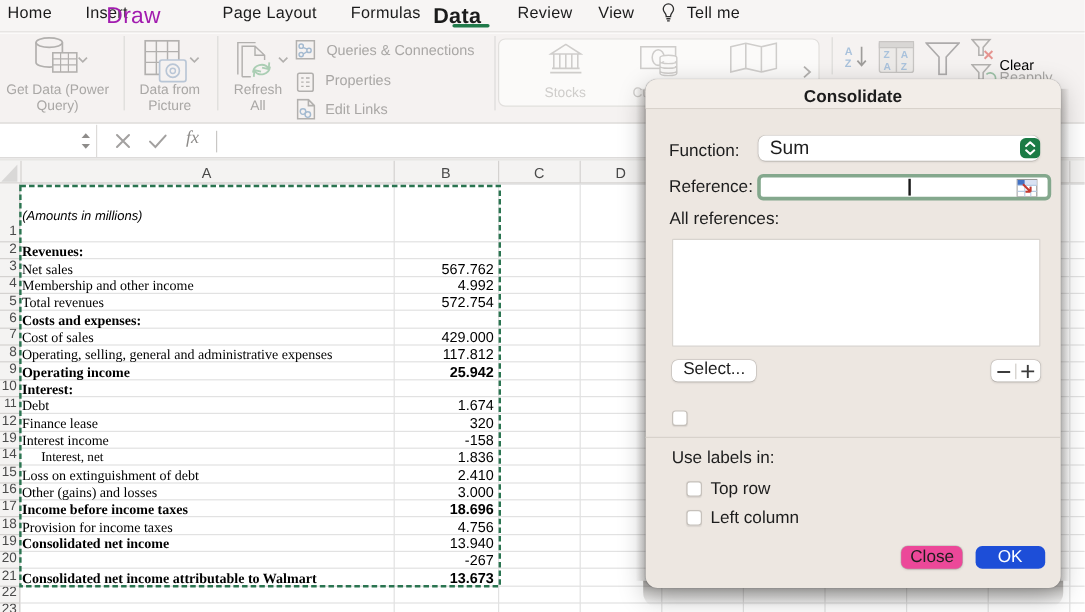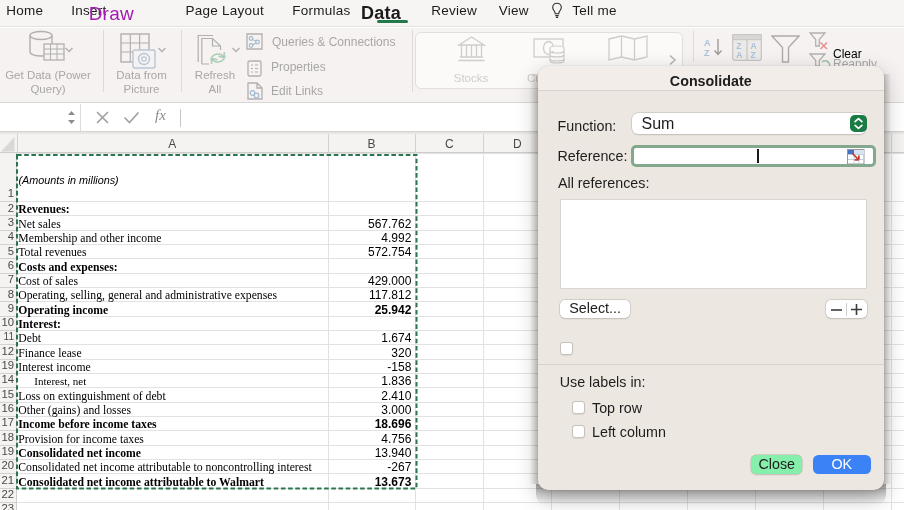--- a/index.html
+++ b/index.html
@@ -265,21 +265,20 @@
 <div class="abs" style="left:18.3px;top:389.6px;font-family:'Liberation Serif',serif;font-size:11.7px;color:#000;white-space:nowrap;">Loss on extinguishment of debt</div>
 <div class="abs" style="left:327.8px;top:388.7px;width:83.59999999999997px;text-align:right;font-size:12px;color:#000;">2.410</div>
 <div class="abs" style="left:18.3px;top:403.9px;font-family:'Liberation Serif',serif;font-size:11.7px;color:#000;white-space:nowrap;">Other (gains) and losses</div>
 <div class="abs" style="left:327.8px;top:403.0px;width:83.59999999999997px;text-align:right;font-size:12px;color:#000;">3.000</div>
 <div class="abs" style="left:18.3px;top:418.2px;font-family:'Liberation Serif',serif;font-size:11.7px;font-weight:bold;color:#000;white-space:nowrap;">Income before income taxes</div>
 <div class="abs" style="left:327.8px;top:417.3px;width:83.59999999999997px;text-align:right;font-size:12px;font-weight:bold;color:#000;">18.696</div>
 <div class="abs" style="left:18.3px;top:432.6px;font-family:'Liberation Serif',serif;font-size:11.7px;color:#000;white-space:nowrap;">Provision for income taxes</div>
 <div class="abs" style="left:327.8px;top:431.7px;width:83.59999999999997px;text-align:right;font-size:12px;color:#000;">4.756</div>
 <div class="abs" style="left:18.3px;top:446.9px;font-family:'Liberation Serif',serif;font-size:11.7px;font-weight:bold;color:#000;white-space:nowrap;">Consolidated net income</div>
 <div class="abs" style="left:327.8px;top:446.0px;width:83.59999999999997px;text-align:right;font-size:12px;color:#000;">13.940</div>
-<div class="abs" style="left:18.3px;top:461.2px;font-family:'Liberation Serif',serif;font-size:11.7px;color:#000;white-space:nowrap;">Consolidated net income attributable to noncontrolling interest</div>
 <div class="abs" style="left:327.8px;top:460.3px;width:83.59999999999997px;text-align:right;font-size:12px;color:#000;">-267</div>
 <div class="abs" style="left:18.3px;top:475.6px;font-family:'Liberation Serif',serif;font-size:11.7px;font-weight:bold;color:#000;white-space:nowrap;">Consolidated net income attributable to Walmart</div>
 <div class="abs" style="left:327.8px;top:474.7px;width:83.59999999999997px;text-align:right;font-size:12px;font-weight:bold;color:#000;">13.673</div>
 <svg class="abs" style="left:15px;top:153px;" width="403" height="337" viewBox="0 0 403 337">
       <rect x="2" y="2" width="399.5" height="333.5" fill="none" stroke="#2a7450" stroke-width="2" stroke-dasharray="4.6 2.6"></rect>
     </svg>
 <div class="abs" style="left:535.5px;top:484.0px;width:350.5px;height:22px;background:linear-gradient(to bottom, rgba(70,64,58,0.50), rgba(70,64,58,0.22) 45%, rgba(70,64,58,0.0) 95%);border-radius:0 0 12px 12px;"></div>
 <div class="abs" style="left:883.0px;top:73.5px;width:9px;height:410.5px;background:linear-gradient(to right, rgba(70,64,58,0.28), rgba(70,64,58,0.0) 90%);"></div>
 <div class="abs" style="left:528.5px;top:73.5px;width:9px;height:410.5px;background:linear-gradient(to left, rgba(70,64,58,0.25), rgba(70,64,58,0.0) 90%);"></div>
 <div class="abs" style="left:537.5px;top:65.5px;width:346.5px;height:424.5px;background:#ede7e1;border-radius:10px;box-shadow:0 8px 22px rgba(0,0,0,0.28),0 0 1px rgba(0,0,0,0.3);"></div>
@@ -314,14 +313,14 @@
 <svg class="abs" style="left:851.0px;top:303.8px;" width="11" height="11" viewBox="0 0 11 11">
       <path d="M5.5 0 V11 M0 5.5 H11" stroke="#3c3c3c" stroke-width="1.6"></path>
     </svg>
 <div class="abs" style="left:560.3px;top:341.5px;width:13px;height:13px;background:#fff;border:1px solid #c6c1bb;border-radius:3px;box-shadow:0 0.5px 1px rgba(0,0,0,0.08);"></div>
 <div class="abs" style="left:537.5px;top:364.4px;width:346.5px;height:1px;background:#d8d2cb;"></div>
 <div class="abs" style="left:559.7px;top:374.0px;font-size:14.3px;color:#1d1d1d;">Use labels in:</div>
 <div class="abs" style="left:572.0px;top:400.5px;width:13px;height:13px;background:#fff;border:1px solid #c6c1bb;border-radius:3px;box-shadow:0 0.5px 1px rgba(0,0,0,0.08);"></div>
 <div class="abs" style="left:592.0px;top:399.5px;font-size:14.3px;color:#1d1d1d;">Top row</div>
 <div class="abs" style="left:572.0px;top:425.1px;width:13px;height:13px;background:#fff;border:1px solid #c6c1bb;border-radius:3px;box-shadow:0 0.5px 1px rgba(0,0,0,0.08);"></div>
 <div class="abs" style="left:592.0px;top:424.0px;font-size:14.3px;color:#1d1d1d;">Left column</div>
-<div class="abs" style="left:751.3px;top:455.4px;width:51px;height:18.6px;background:#86efac;border-radius:5.5px;box-shadow:0 0 0 0.5px rgba(0,0,0,0.16),0 0.5px 2px rgba(0,0,0,0.12);text-align:center;font-size:14.3px;color:#1d1d1d;line-height:18px;">Close</div>
-<div class="abs" style="left:812.5px;top:455.4px;width:58.5px;height:18.6px;background:#3b82f6;border-radius:5.5px;text-align:center;font-size:14.3px;color:#fff;line-height:18px;">OK</div>
+<div class="abs" style="left:751.3px;top:455.4px;width:51px;height:18.6px;background:#ec4899;border-radius:5.5px;box-shadow:0 0 0 0.5px rgba(0,0,0,0.16),0 0.5px 2px rgba(0,0,0,0.12);text-align:center;font-size:14.3px;color:#1d1d1d;line-height:18px;">Close</div>
+<div class="abs" style="left:812.5px;top:455.4px;width:58.5px;height:18.6px;background:#1d4ed8;border-radius:5.5px;text-align:center;font-size:14.3px;color:#fff;line-height:18px;">OK</div>
 </div>
 </body></html>

